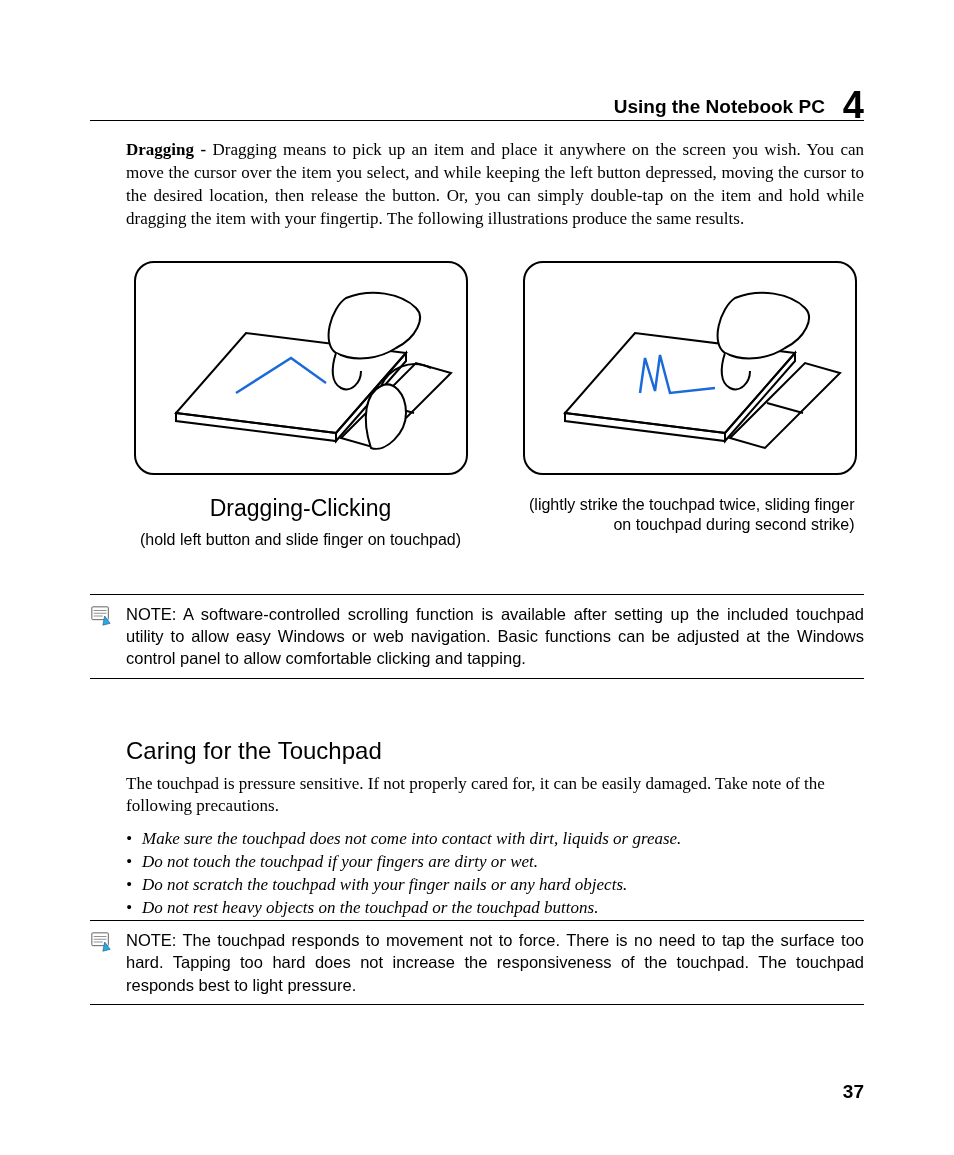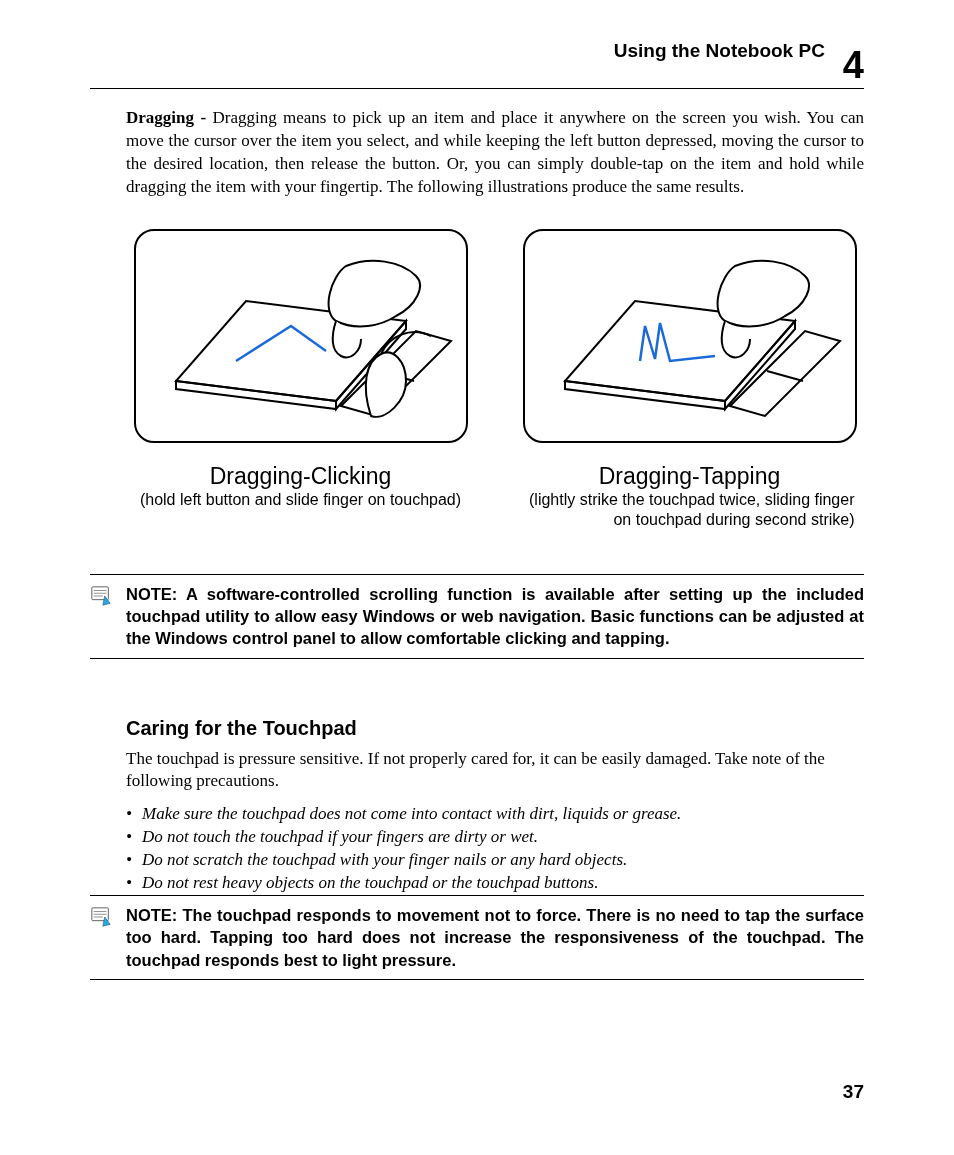--- a/index.html
+++ b/index.html
@@ -12,25 +12,26 @@
     height: 1155px;
     position: relative;
     box-sizing: border-box;
   }
   .page {
     padding: 40px 90px 40px 90px;
   }
   .header {
     display: flex;
     justify-content: flex-end;
-    align-items: flex-start;
+    align-items: flex-end;
     border-bottom: 1.5px solid #000;
-    padding-bottom: 10px;
+    padding-bottom: 2px;
     margin-bottom: 18px;
     font-family: Arial, Helvetica, sans-serif;
+    margin-top: 40px;
   }
   .header-title {
     font-weight: bold;
     font-size: 19px;
     margin-right: 18px;
   }
   .header-num {
     font-weight: bold;
     font-size: 38px;
     line-height: 1;
@@ -67,20 +68,21 @@
     border-radius: 20px;
     margin-bottom: 20px;
     display: flex;
     align-items: center;
     justify-content: center;
     overflow: hidden;
   }
   .fig-title {
     font-family: Arial, Helvetica, sans-serif;
     font-size: 23px;
+    margin-bottom: 8px;
     text-align: center;
   }
   .fig-caption {
     font-family: Arial, Helvetica, sans-serif;
     font-size: 16px;
     text-align: right;
     line-height: 1.25;
     max-width: 330px;
   }
   .note-block {
@@ -94,29 +96,29 @@
   .note-block.second { margin-top: 0; justify-content: flex-end; }
   .note-icon {
     width: 22px;
     height: 22px;
     flex: 0 0 22px;
     margin-right: 14px;
     margin-top: 2px;
   }
   .note-text {
     font-family: Arial, Helvetica, sans-serif;
-    font-weight: bold;
+    font-weight: normal;
     font-size: 16.5px;
     line-height: 1.35;
     text-align: justify;
   }
   .section-title {
     font-family: Arial, Helvetica, sans-serif;
-    font-weight: bold;
-    font-size: 20px;
+    font-weight: normal;
+    font-size: 24px;
     margin: 58px 0 8px 36px;
   }
   .section-intro {
     font-size: 17px;
     line-height: 1.35;
     margin: 0 0 10px 36px;
   }
   ul.bullets {
     list-style: none;
     padding: 0;
@@ -190,21 +192,20 @@
           <polygon points="200,170 270,90 270,98 200,178" fill="none" stroke="#000" stroke-width="2"></polygon>
           <polygon points="205,175 280,100 315,110 240,185" fill="none" stroke="#000" stroke-width="2"></polygon>
           <line x1="242" y1="140" x2="278" y2="150" stroke="#000" stroke-width="2"></line>
 
           <polyline points="115,130 120,95 130,128 135,92 145,130 190,125" fill="none" stroke="#1a6ad9" stroke-width="2.5"></polyline>
 
           <path d="M210 35 C235 25 265 30 280 45 C290 55 280 75 260 85 C245 95 220 100 200 90 C185 80 195 45 210 35 Z" fill="#fff" stroke="#000" stroke-width="2"></path>
           <path d="M200 90 C195 105 195 120 205 125 C215 130 225 120 225 108" fill="#fff" stroke="#000" stroke-width="2"></path>
         </svg>
       </div>
-      <div class="fig-title">Dragging-Tapping</div>
       <div class="fig-caption">(lightly strike the touchpad twice, sliding finger on touchpad during second strike)</div>
     </div>
   </div>
 
   <div class="note-block">
     <svg class="note-icon" viewBox="0 0 24 24">
       <rect x="2" y="2" width="18" height="14" rx="1" fill="#fff" stroke="#555" stroke-width="1"></rect>
       <line x1="4" y1="6" x2="18" y2="6" stroke="#888" stroke-width="1"></line>
       <line x1="4" y1="9" x2="18" y2="9" stroke="#888" stroke-width="1"></line>
       <line x1="4" y1="12" x2="14" y2="12" stroke="#888" stroke-width="1"></line>

